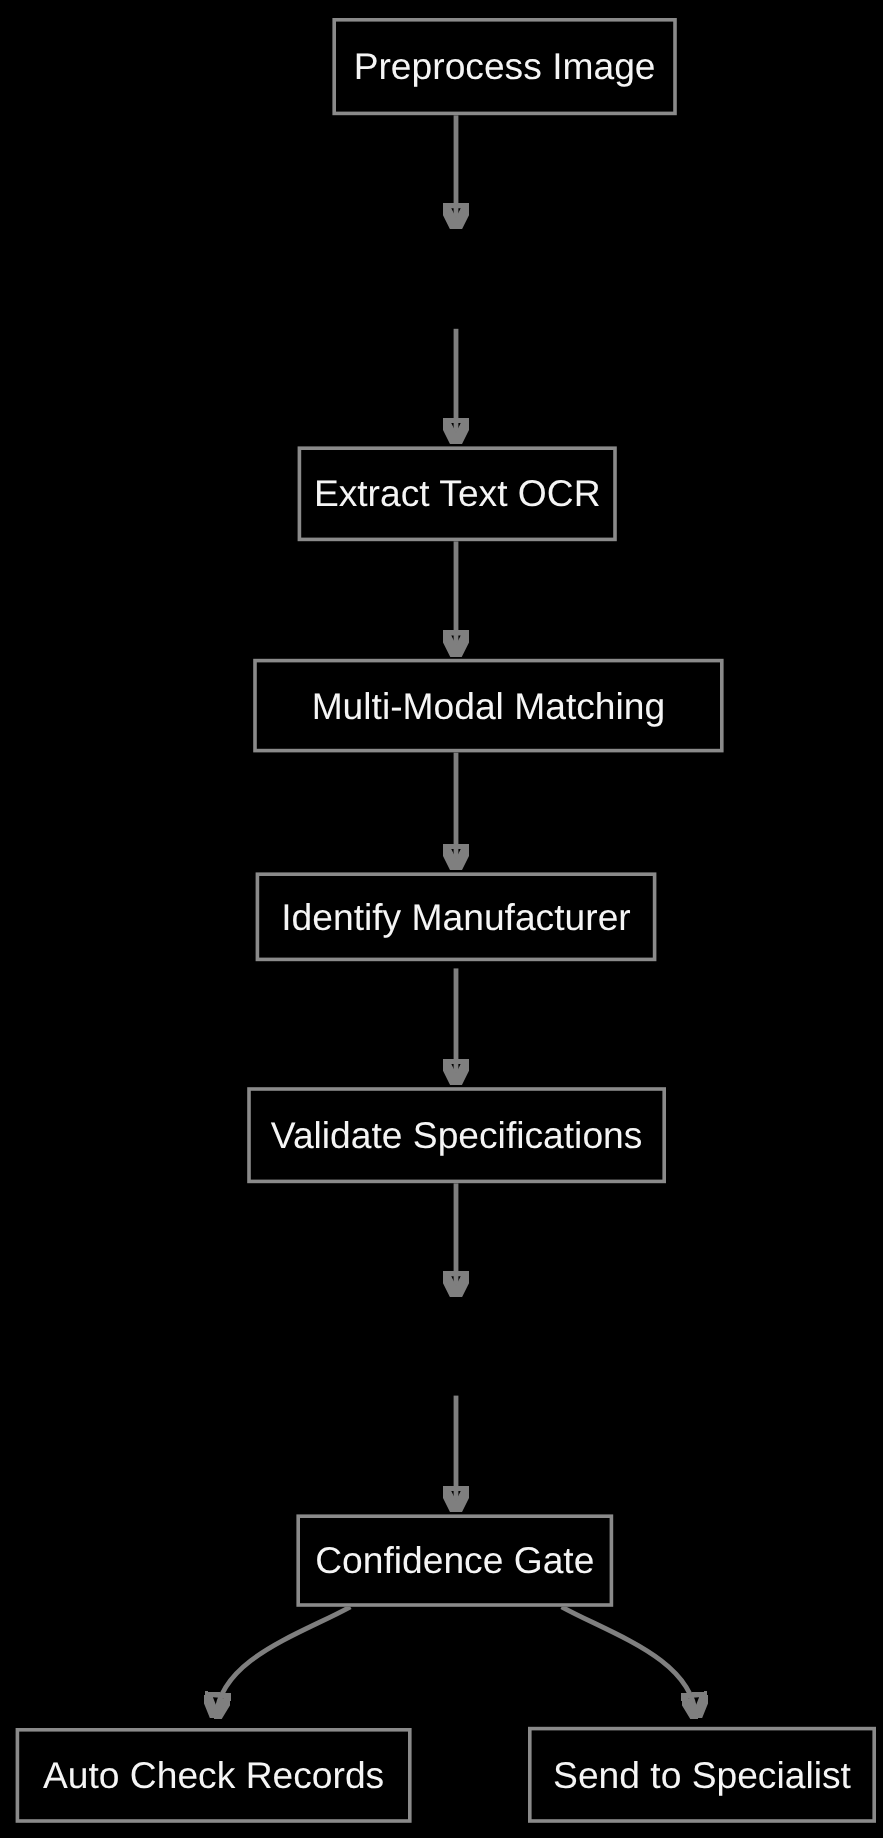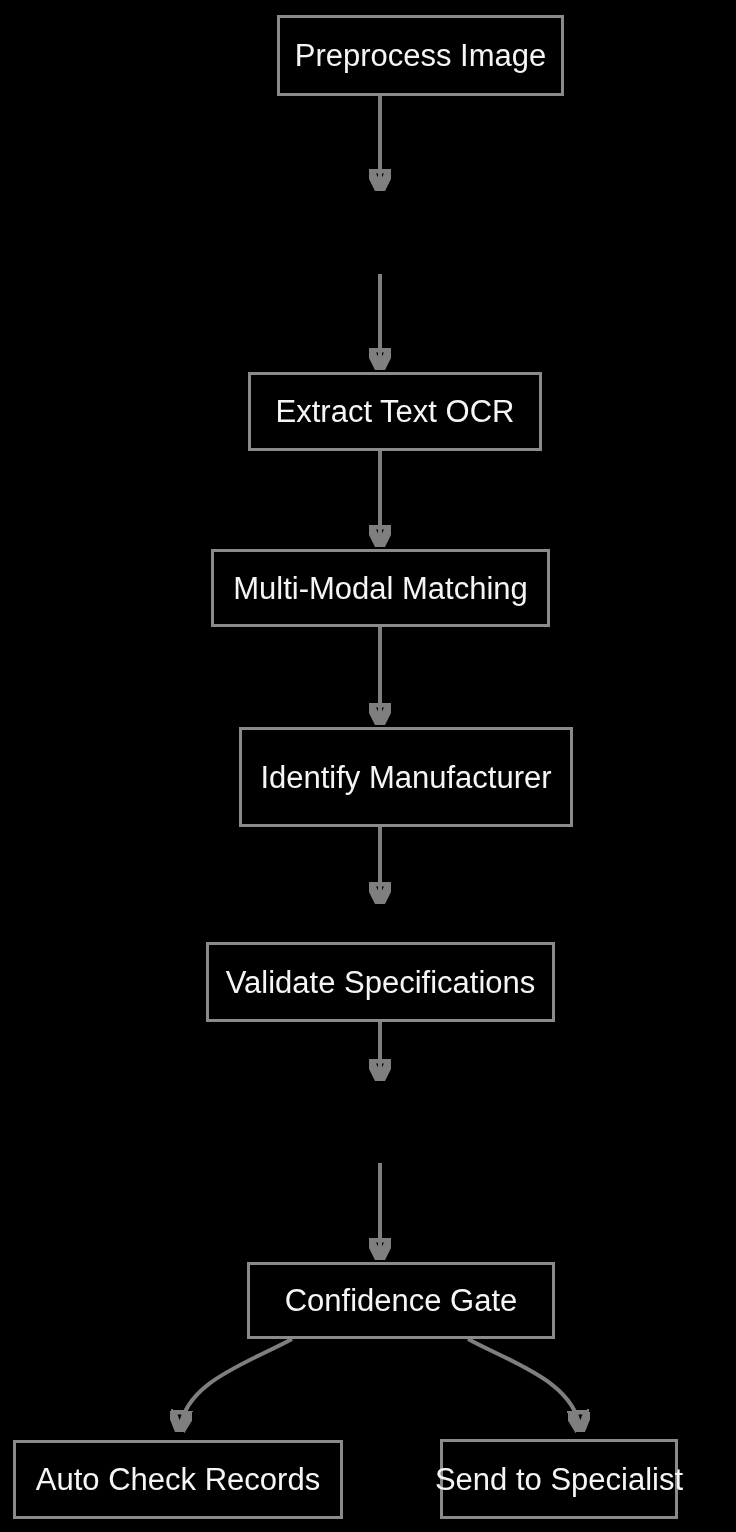--- a/index.html
+++ b/index.html
@@ -59,28 +59,28 @@
     <path d="M 380 807 L 380 902" marker-end="url(#ah)"></path>
     <path d="M 380 986 L 380 1079" marker-end="url(#ah)"></path>
     <path d="M 380 1163 L 380 1258" marker-end="url(#ah)"></path>
     <path d="M 292 1339 C 250 1362, 184 1382, 180 1430" marker-end="url(#ah)"></path>
     <path d="M 468 1339 C 510 1362, 576 1382, 580 1430" marker-end="url(#ah)"></path>
   </svg>
 
   <div class="node" style="left:237px; top:15px;   width:287px; height:81px;margin-left:40px;">Preprocess Image</div>
 
 
-  <div class="node" style="left:248px; top:372px;  width:294px; height:79px;">Extract Text OCR</div>
+  <div class="node" style="left:248px; top:372px;  width:266px; height:79px;">Extract Text OCR</div>
 
-  <div class="node" style="left:211px; top:549px;  width:339px; height:78px;">Multi-Modal Matching</div>
+  <div class="node" style="left:211px; top:549px;  width:392px; height:78px;">Multi-Modal Matching</div>
 
-  <div class="node" style="left:213px; top:727px;  width:334px; height:100px;margin-left:26px;">Identify Manufacturer</div>
+  <div class="node" style="left:213px; top:727px;  width:334px; height:74px;">Identify Manufacturer</div>
 
-  <div class="node" style="left:206px; top:906px;  width:349px; height:80px;margin-top:36px;">Validate Specifications</div>
+  <div class="node" style="left:206px; top:906px;  width:349px; height:80px;">Validate Specifications</div>
 
 
-  <div class="node" style="left:247px; top:1262px; width:308px; height:77px;">Confidence Gate</div>
+  <div class="node" style="left:247px; top:1262px; width:264px; height:77px;">Confidence Gate</div>
 
   <div class="node" style="left:13px;  top:1440px; width:330px; height:79px;">Auto Check Records</div>
 
-  <div class="node" style="left:440px; top:1439px; width:238px; height:80px;">Send to Specialist</div>
+  <div class="node" style="left:440px; top:1439px; width:290px; height:80px;">Send to Specialist</div>
 
 </div>
 
 </body></html>

